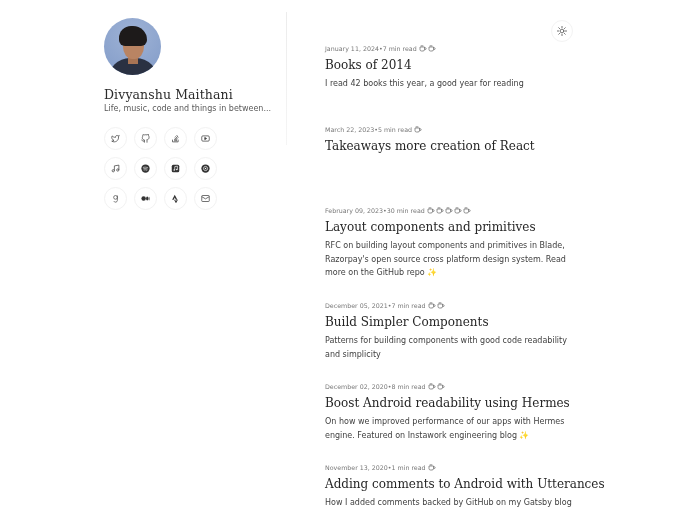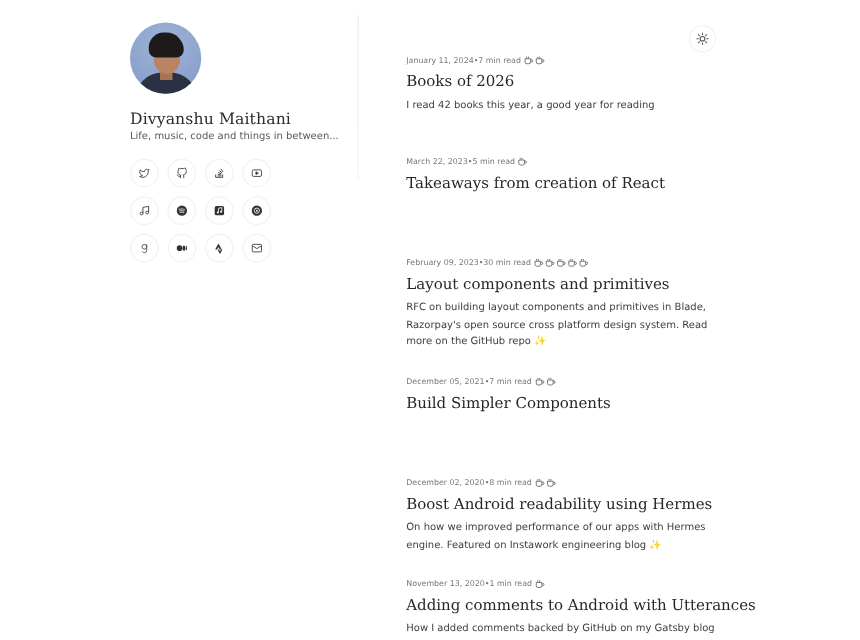--- a/index.html
+++ b/index.html
@@ -148,38 +148,38 @@
             <path d="M11 5.5h1.5a1.8 1.8 0 0 1 0 3.6H11"></path>
             <path d="M4.5 1v1.5M7.5 1v1.5" stroke-linecap="round"></path>
           </svg>
           <svg viewBox="0 0 16 14" fill="none" stroke="#666" stroke-width="1.4">
             <path d="M2 4h9v5a3 3 0 0 1-3 3H5a3 3 0 0 1-3-3z"></path>
             <path d="M11 5.5h1.5a1.8 1.8 0 0 1 0 3.6H11"></path>
             <path d="M4.5 1v1.5M7.5 1v1.5" stroke-linecap="round"></path>
           </svg>
         </span>
     </div>
-    <div class="title">Books of 2026</div>
+    <div class="title">Books of 2014</div>
     <div class="excerpt"><span>I read 42 books this year, a good year for reading</span></div>
   </article>
 
   <article class="post" style="height:81px;">
     <div class="meta">
       <span>March 22, 2023</span>
       <span> • </span>
       <span>5 min read</span>
       <span class="cups">
           <svg viewBox="0 0 16 14" fill="none" stroke="#666" stroke-width="1.4">
             <path d="M2 4h9v5a3 3 0 0 1-3 3H5a3 3 0 0 1-3-3z"></path>
             <path d="M11 5.5h1.5a1.8 1.8 0 0 1 0 3.6H11"></path>
             <path d="M4.5 1v1.5M7.5 1v1.5" stroke-linecap="round"></path>
           </svg>
         </span>
     </div>
-    <div class="title">Takeaways from creation of React</div>
+    <div class="title">Takeaways more creation of React</div>
   </article>
 
   <article class="post" style="height:95px;">
     <div class="meta">
       <span>February 09, 2023</span>
       <span> • </span>
       <span>30 min read</span>
       <span class="cups">
           <svg viewBox="0 0 16 14" fill="none" stroke="#666" stroke-width="1.4">
             <path d="M2 4h9v5a3 3 0 0 1-3 3H5a3 3 0 0 1-3-3z"></path>
@@ -224,20 +224,21 @@
             <path d="M4.5 1v1.5M7.5 1v1.5" stroke-linecap="round"></path>
           </svg>
           <svg viewBox="0 0 16 14" fill="none" stroke="#666" stroke-width="1.4">
             <path d="M2 4h9v5a3 3 0 0 1-3 3H5a3 3 0 0 1-3-3z"></path>
             <path d="M11 5.5h1.5a1.8 1.8 0 0 1 0 3.6H11"></path>
             <path d="M4.5 1v1.5M7.5 1v1.5" stroke-linecap="round"></path>
           </svg>
         </span>
     </div>
     <div class="title">Build Simpler Components</div>
+    <div class="excerpt"><span>Patterns for building components with good code readability and simplicity</span></div>
   </article>
 
   <article class="post" style="height:81px;">
     <div class="meta">
       <span>December 02, 2020</span>
       <span> • </span>
       <span>8 min read</span>
       <span class="cups">
           <svg viewBox="0 0 16 14" fill="none" stroke="#666" stroke-width="1.4">
             <path d="M2 4h9v5a3 3 0 0 1-3 3H5a3 3 0 0 1-3-3z"></path>

